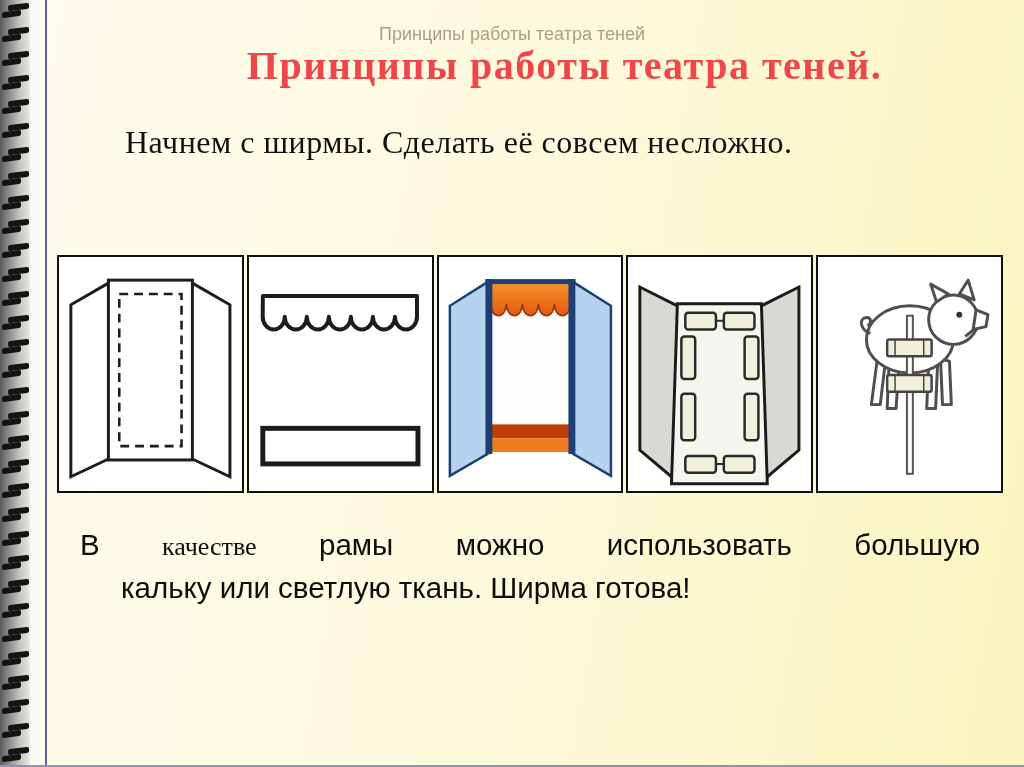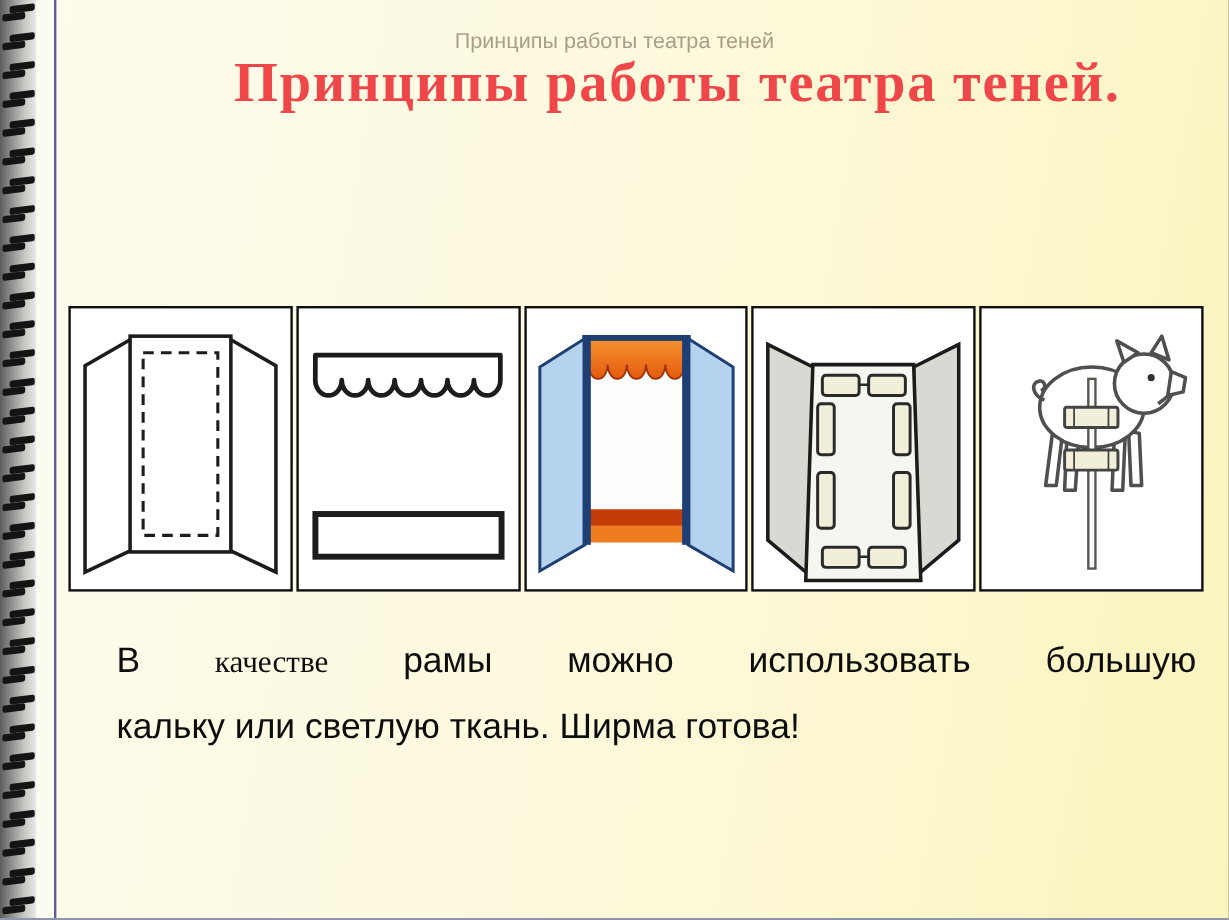--- a/index.html
+++ b/index.html
@@ -18,27 +18,27 @@
   .coil{position:absolute;left:2px;width:28px;height:14px;}
   .coil::before{content:"";position:absolute;right:1px;top:0;width:21px;height:6px;
     background:#141414;border-radius:2px;transform:skewY(-7deg);}
   .coil::after{content:"";position:absolute;left:0;top:7px;width:19px;height:6px;
     background:#141414;border-radius:2px;transform:skewY(-7deg);}
   .bottom-edge{position:absolute;left:0;bottom:0;width:1024px;height:2px;background:#8e94ae;}
   
   .ghost-title{position:absolute;left:0;top:24px;width:1024px;text-align:center;
     font-family:"Liberation Sans",sans-serif;font-size:18px;color:var(--ghost-gray);}
   .title{position:absolute;left:112px;top:42px;width:905px;text-align:center;
-    font-weight:bold;font-size:47px;letter-spacing:1.5px;color:var(--title-red);}
+    font-weight:bold;font-size:40px;letter-spacing:1.5px;color:var(--title-red);}
   .subtitle{position:absolute;left:125px;top:124px;width:860px;
     font-size:32px;letter-spacing:0.5px;color:#111;}
-  .body-text{position:absolute;left:97px;top:524px;width:900px;
-    font-family:"Liberation Sans",sans-serif;font-size:29.5px;line-height:54px;color:#0d0d0d;}
+  .body-text{position:absolute;left:80px;top:524px;width:900px;
+    font-family:"Liberation Sans",sans-serif;font-size:29.5px;line-height:41px;color:#0d0d0d;}
   .body-line{text-align:justify;text-align-last:justify;}
-  .body-line.last{text-align:center;text-align-last:left;}
+  .body-line.last{text-align:center;text-align-last:left;margin-left:41px;}
   .serif-word{font-family:"Liberation Serif",serif;font-size:26px;}
   
   .figures{position:absolute;left:57px;top:255px;width:946px;height:238px;display:flex;gap:3px;}
   .figure{flex:1;background:#ffffff;border:2px solid #0f0f0f;box-sizing:border-box;}
   .figure svg{width:100%;height:100%;display:block;}
 </style>
 </head>
 <body>
 
 <div class="slide">
@@ -75,20 +75,21 @@
       <div class="coil" style="top: 628px;"></div>
       <div class="coil" style="top: 652px;"></div>
       <div class="coil" style="top: 676px;"></div>
       <div class="coil" style="top: 700px;"></div>
       <div class="coil" style="top: 724px;"></div>
       <div class="coil" style="top: 748px;"></div>
     </div>
 
   <div class="ghost-title">Принципы работы театра теней</div>
   <h1 class="title" style="margin:0;">Принципы работы театра теней.</h1>
+  <div class="subtitle">Начнем с ширмы. Сделать её совсем несложно.</div>
 
   <div class="figures">
 
     <div class="figure">
       <svg viewBox="0 0 185 230">
         <path d="M50,23 L12,45 L12,219 L50,201" fill="none" stroke="var(--line-dark)" stroke-width="3"></path>
         <path d="M135,23 L173,45 L173,219 L135,201" fill="none" stroke="var(--line-dark)" stroke-width="3"></path>
         <rect x="50" y="20" width="85" height="182" fill="#ffffff" stroke="var(--line-dark)" stroke-width="3"></rect>
         <rect x="61" y="34" width="63" height="154" fill="none" stroke="var(--line-dark)" stroke-width="2.6" stroke-dasharray="9 6"></rect>
       </svg>

